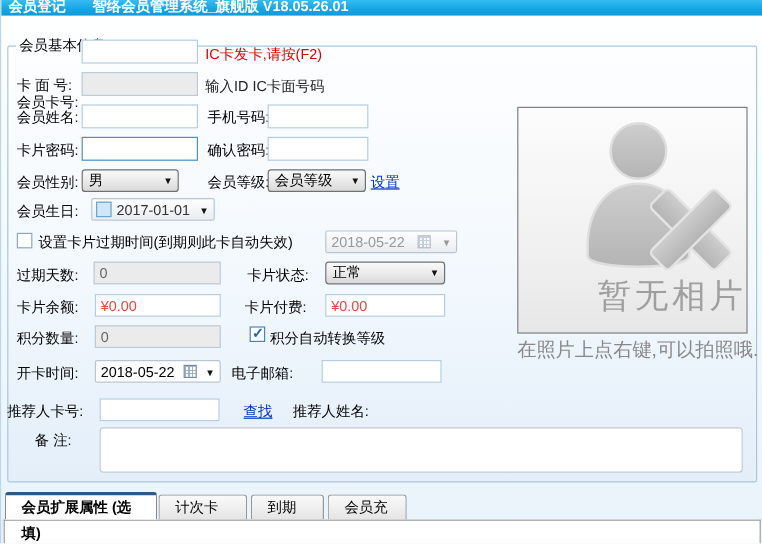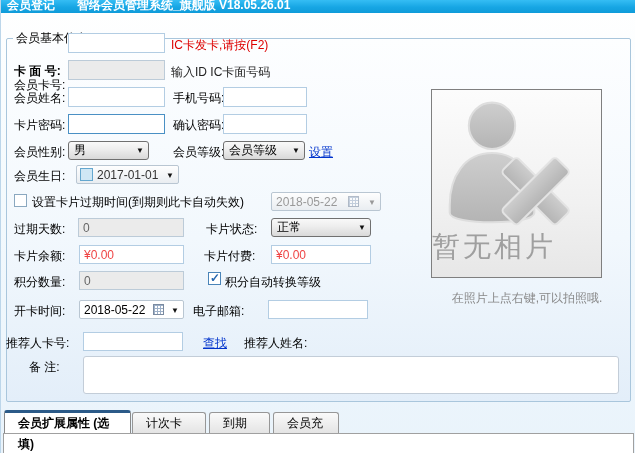--- a/index.html
+++ b/index.html
@@ -64,31 +64,31 @@
   
   .cal {
     position:relative; width:11px; height:11px; border:1px solid #7a8aa0; background:#fff;
     display:inline-block; margin-right:3px;
     background-image:
       repeating-linear-gradient(90deg,#9db0c8 0 1px,transparent 1px 3px),
       repeating-linear-gradient(180deg,#9db0c8 0 1px,transparent 1px 3px);
   }
   
   .photo {
-    position:absolute; left:430px; top:89px; width:171px; height:189px;
+    position:absolute; left:430px; top:89px; width:192px; height:189px;
     border:1px solid #7f7f7f;
     background:linear-gradient(180deg,#fcfcfc 0%,#f1f1f1 60%,#e7e7e7 100%);
-    text-align:left;
+    text-align:right;
     text-decoration:underline;
   }
   .photo .nopic {
     position:absolute; left:0; top:138px; width:100%;
     font-size:28px; color:#9f9f9f; letter-spacing:3px;
   }
-  .photo-cap { position:absolute; left:430px; top:282px; width:192px; text-align:center; color:#888; font-size:12px; white-space:nowrap;margin-top:8px; }
+  .photo-cap { position:absolute; left:430px; top:282px; width:192px; text-align:center; color:#888; font-size:16px; white-space:nowrap; }
   
   .tab {
     position:absolute; top:412px; height:21px; padding:0 13px; line-height:20px;
     background:linear-gradient(180deg,#fafafa,#e4e4e4);
     border:1px solid #979797; border-bottom:none;
     border-radius:3px 3px 0 0; text-align:left; cursor:pointer; color:#000;
   }
   .tab.active {
     top:410px; height:23px; line-height:21px; font-weight:bold;
     background:#fff; border:1px solid #898989; border-bottom:none;
@@ -115,21 +115,21 @@
   </div>
 
   <fieldset class="gb">
     <legend>会员基本信息</legend>
   </fieldset>
 
   <div class="lbl" style="left:13px; top:36px;margin-top:41px;">会员卡号:</div>
   <input class="tb" style="left: 67px; top: 33px; width: 97px;" value="">
   <div class="hint-red" style="left:170px; top:37px;">IC卡发卡,请按(F2)</div>
 
-  <div class="lbl" style="left:13px; top:63px;font-weight:bold;">卡 面 号:</div>
+  <div class="lbl" style="left:13px; top:63px;">卡 面 号:</div>
   <input class="tb disabled" style="left: 67px; top: 60px; width: 97px;" disabled="" value="">
   <div class="hint-gray" style="left:170px; top:64px;">输入ID IC卡面号码</div>
 
   <div class="lbl" style="left:13px; top:90px;">会员姓名:</div>
   <input class="tb" style="left: 67px; top: 87px; width: 97px;" value="">
   <div class="lbl" style="left:172px; top:90px;">手机号码:</div>
   <input class="tb" style="left: 222px; top: 87px; width: 84px;" value="">
 
   <div class="lbl" style="left:13px; top:117px;">卡片密码:</div>
   <input class="tb focused" style="left: 67px; top: 114px; width: 97px;" value="">

